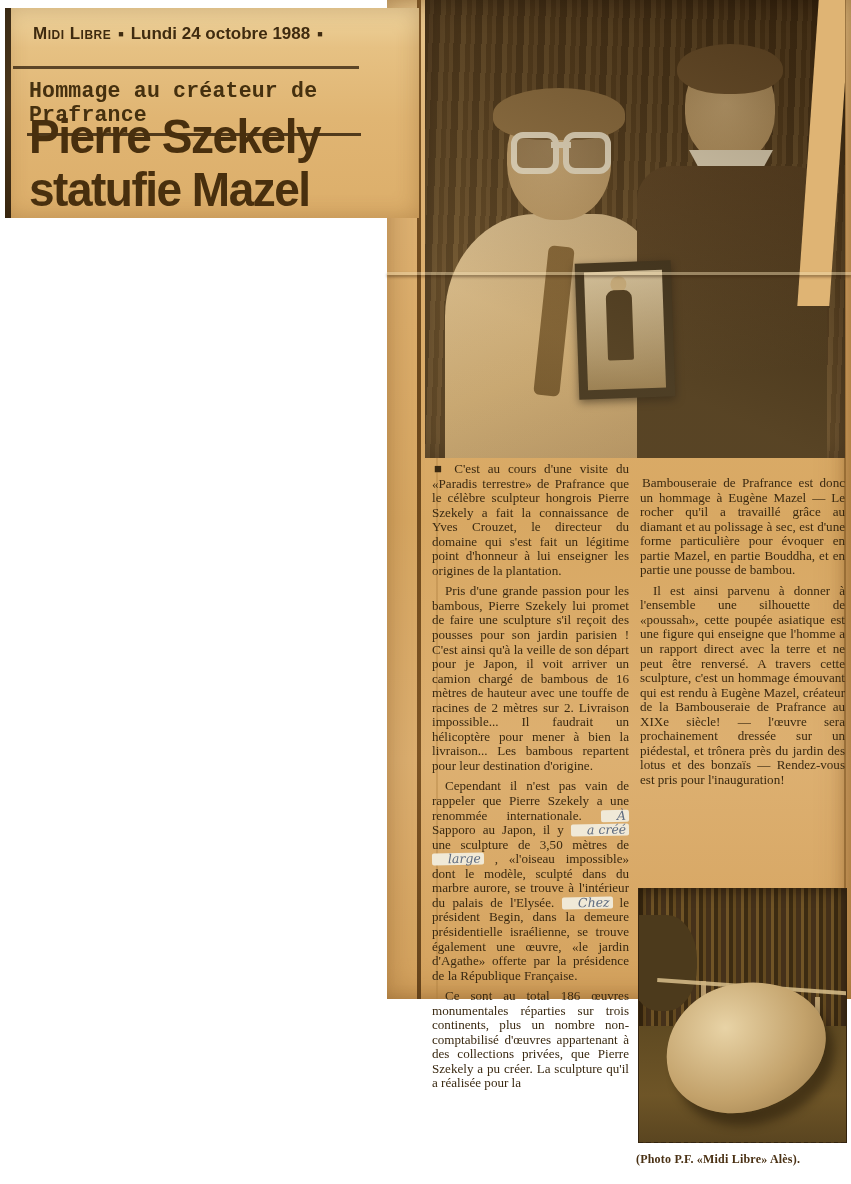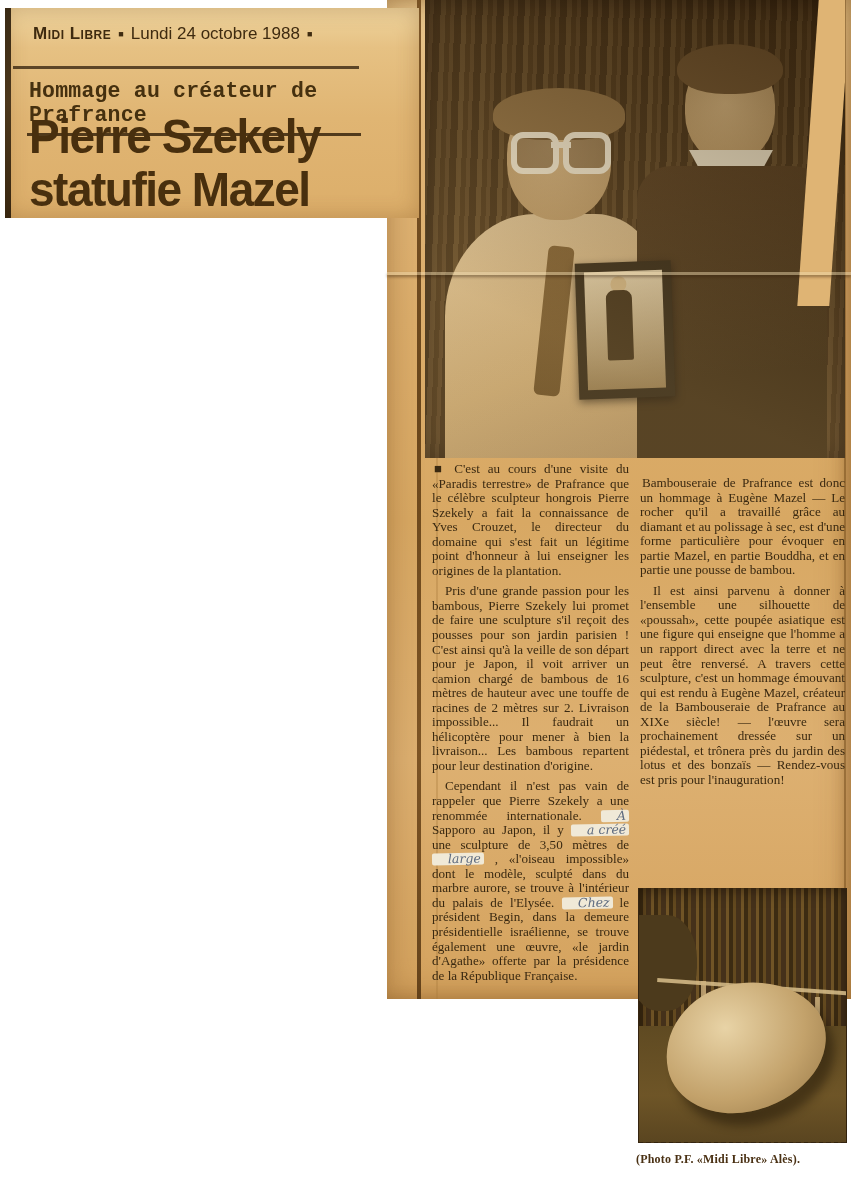--- a/index.html
+++ b/index.html
@@ -21,21 +21,21 @@
   
   .piece-masthead{position:absolute;left:5px;top:8px;width:414px;height:210px;
     background:linear-gradient(180deg,#efd49e 0px,#e6c183 40px,#e0b573 110px,#dcae6a 210px);
     box-shadow:inset 0 0 22px rgba(110,66,20,.30);}
   .piece-masthead .left-dark-border{position:absolute;left:0;top:0;width:6px;height:100%;
     background:linear-gradient(180deg,#241605,#3a2812 45%,#241605);opacity:.88;}
   .masthead-row{position:absolute;left:28px;top:16px;white-space:nowrap;color:#3f2b10;
     font-family:"Liberation Sans",sans-serif;font-size:17px;font-weight:bold;}
   .masthead-name{font-variant:small-caps;letter-spacing:.5px;font-weight:900;text-align:center;}
   .masthead-sep{font-size:9px;vertical-align:2px;padding:0 7px;}
-  .masthead-date{font-weight:400;}
+  .masthead-date{font-weight:700;}
   .rule-top{position:absolute;left:8px;top:58px;width:346px;height:3px;background:#3a2710;opacity:.8;}
   .kicker{position:absolute;left:22px;top:64px;width:332px;color:#45300f;
     font-family:Liberation Mono, monospace;font-size:21.5px;font-weight:bold;letter-spacing:.2px;
     padding:7px 0 6px 2px;border-bottom:3px solid rgba(56,36,12,.85);}
   .headline{position:absolute;left:24px;top:102px;color:#482f0e;
     font-family:"Liberation Sans",sans-serif;font-weight:900;font-size:46px;line-height:51px;
     letter-spacing:-1.5px;transform:scaleY(1.04);transform-origin:top left;white-space:nowrap;}
 
   
   .photo-top{position:absolute;left:38px;top:0;width:420px;height:458px;overflow:hidden;
@@ -146,20 +146,21 @@
       <div class="light-overlay"></div>
       <div class="margin-wedge"></div>
     </div>
 
     <div class="crease-h"></div>
 
     <div class="article col-left">
       <p class="first"><span>■ C'est au cours d'une visite du «Paradis terrestre» de Prafrance que le célèbre sculpteur hongrois Pierre Szekely a fait la connaissance de Yves Crouzet, le directeur du domaine qui s'est fait un légitime point d'honneur à lui enseigner les origines de la plantation.</span></p>
       <p><span>Pris d'une grande passion pour les bambous, Pierre Szekely lui promet de faire une sculpture s'il reçoit des pousses pour son jardin parisien ! C'est ainsi qu'à la veille de son départ pour je Japon, il voit arriver un camion chargé de bambous de 16 mètres de hauteur avec une touffe de racines de 2 mètres sur 2. Livraison impossible... Il faudrait un hélicoptère pour mener à bien la livraison... Les bambous repartent pour leur destination d'origine.</span></p>
       <p><span>Cependant il n'est pas vain de rappeler que Pierre Szekely a une renommée internationale. </span><span class="hw">À</span><span> Sapporo au Japon, il y </span><span class="hw">a créé</span><span> une sculpture de 3,50 mètres de </span><span class="hw">large</span><span> , «l'oiseau impossible» dont le modèle, sculpté dans du marbre aurore, se trouve à l'intérieur du palais de l'Elysée. </span><span class="hw">Chez</span><span> le président Begin, dans la demeure présidentielle israélienne, se trouve également une œuvre, «le jardin d'Agathe» offerte par la présidence de la République Française.</span></p>
+      <p><span>Ce sont au total 186 œuvres monumentales réparties sur trois continents, plus un nombre non-comptabilisé d'œuvres appartenant à des collections privées, que Pierre Szekely a pu créer. La sculpture qu'il a réalisée pour la</span></p>
     </div>
 
     <div class="article col-right">
       <p class="first"><span>Bambouseraie de Prafrance est donc un hommage à Eugène Mazel — Le rocher qu'il a travaillé grâce au diamant et au polissage à sec, est d'une forme particulière pour évoquer en partie Mazel, en partie Bouddha, et en partie une pousse de bambou.</span></p>
       <p><span>Il est ainsi parvenu à donner à l'ensemble une silhouette de «poussah», cette poupée asiatique est une figure qui enseigne que l'homme a un rapport direct avec la terre et ne peut être renversé. A travers cette sculpture, c'est un hommage émouvant qui est rendu à Eugène Mazel, créateur de la Bambouseraie de Prafrance au XIXe siècle! — l'œuvre sera prochainement dressée sur un piédestal, et trônera près du jardin des lotus et des bonzaïs — Rendez-vous est pris pour l'inauguration!</span></p>
     </div>
 
     <div class="photo-bottom" title="Le rocher sculpté devant la bambouseraie, derrière une clôture">
       <div class="boulder-bg"></div>
       <div class="ground"></div>

